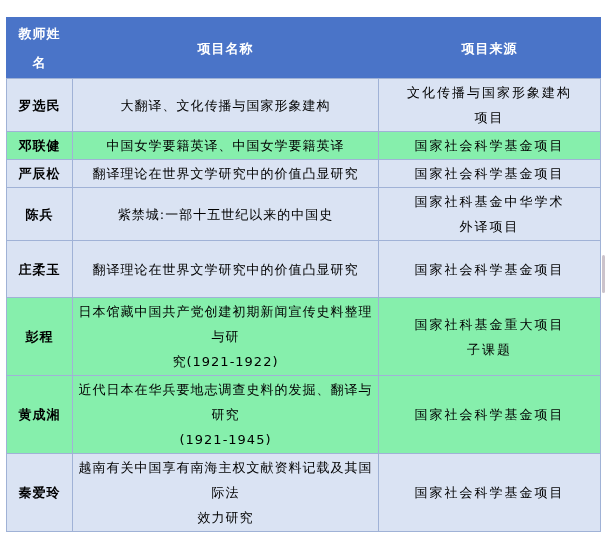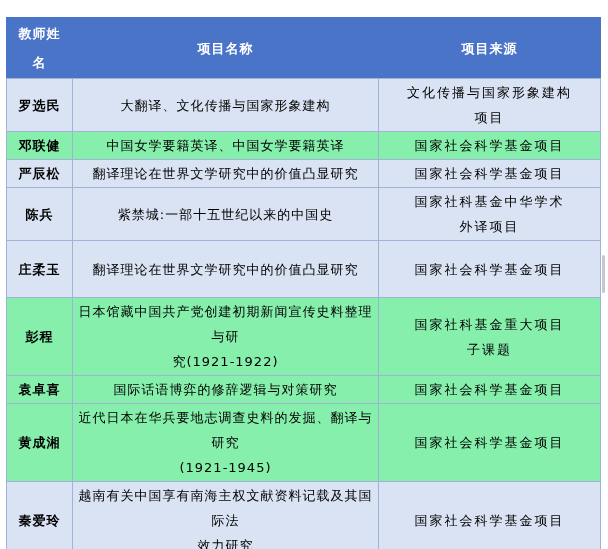--- a/index.html
+++ b/index.html
@@ -113,25 +113,20 @@
           <td class="col-source">国家社会科学基金项目</td>
         </tr>
         <tr>
           <td class="col-name">彭程</td>
           <td class="col-project">日本馆藏中国共产党创建初期新闻宣传史料整理与研
 究(1921-1922)</td>
           <td class="col-source">国家社科基金重大项目
 子课题</td>
         </tr>
         <tr>
-          <td class="col-name">袁卓喜</td>
-          <td class="col-project">国际话语博弈的修辞逻辑与对策研究</td>
-          <td class="col-source">国家社会科学基金项目</td>
-        </tr>
-        <tr>
           <td class="col-name">黄成湘</td>
           <td class="col-project">近代日本在华兵要地志调查史料的发掘、翻译与研究
 (1921-1945)</td>
           <td class="col-source">国家社会科学基金项目</td>
         </tr>
         <tr class="banded">
           <td class="col-name">秦爱玲</td>
           <td class="col-project">越南有关中国享有南海主权文献资料记载及其国际法
 效力研究</td>
           <td class="col-source">国家社会科学基金项目</td>

